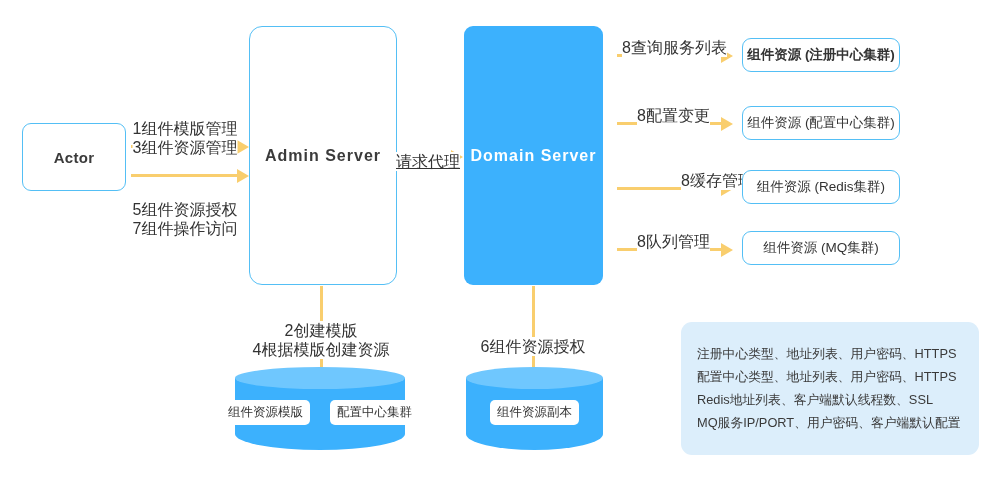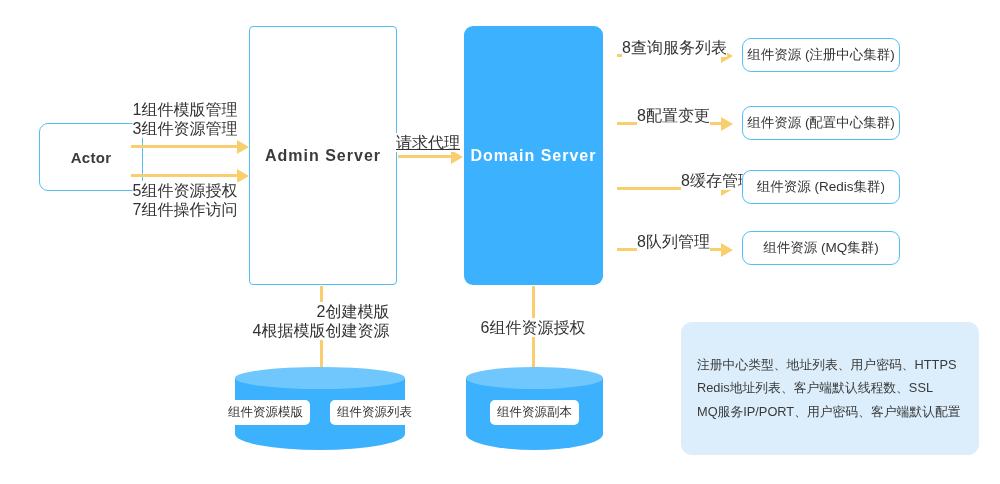--- a/index.html
+++ b/index.html
@@ -31,30 +31,29 @@
     top: 123px;
     width: 104px;
     height: 68px;
     border: 1.6px solid #54BFF5;
     border-radius: 9px;
     background: #ffffff;
     font-size: 15px;
     font-weight: bold;
     color: #3B3B3B;
     letter-spacing: .3px;
-    margin-left: 17px;
   }
   
   .admin-box {
     left: 249px;
     top: 26px;
     width: 148px;
     height: 259px;
     border: 1.6px solid #54BFF5;
-    border-radius: 4px;
+    border-radius: 13px;
     background: #ffffff;
     font-size: 16px;
     font-weight: bold;
     color: #3B3B3B;
     letter-spacing: 1px;
   }
   
   .domain-box {
     left: 464px;
     top: 26px;
@@ -114,22 +113,23 @@
   
   .label {
     position: absolute;
     font-size: 16px;
     color: #333333;
     white-space: nowrap;
     background: #ffffff;
     line-height: 19px;
   }
   .label-c {
-    text-align: right;
+    text-align: center;
     transform: translateX(-50%);
+    margin-top: 19px;
   }
   
   .cyl {
     position: absolute;
   }
   .cyl-body {
     position: absolute;
     left: 0;
     top: 11px;
     width: 100%;
@@ -216,21 +216,21 @@
   <div class="label label-c" style="left:428px; top:133px;text-decoration:underline;">
     <div>请求代理</div>
   </div>
 
   <div class="node domain-box">
     <span>Domain Server</span>
   </div>
 
   <div class="arrow-h" style="left:617px; top:54px; width:105px;"></div>
   <div class="label" style="left:622px; top:38px;">8查询服务列表</div>
-  <div class="node res-box" style="top:38px;">
+  <div class="node res-box" style="top:38px;font-weight:bold;">
     <span>组件资源 (注册中心集群)</span>
   </div>
 
   <div class="arrow-h" style="left:617px; top:122px; width:105px;"></div>
   <div class="label" style="left:637px; top:106px;">8配置变更</div>
   <div class="node res-box" style="top:106px;">
     <span>组件资源 (配置中心集群)</span>
   </div>
 
   <div class="arrow-h" style="left:617px; top:187px; width:105px;"></div>
@@ -254,31 +254,32 @@
   <div class="arrow-v" style="left:532px; top:286px; height:84px;"></div>
   <div class="label label-c" style="left:533px; top:318px;">
     <div>6组件资源授权</div>
   </div>
 
   <div class="cyl" style="left:235px; top:367px; width:170px; height:88px;">
     <div class="cyl-body"></div>
     <div class="cyl-top"></div>
     <div class="cyl-labels">
       <span class="pill">组件资源模版</span>
-      <span class="pill">组件资源列表</span>
+      <span class="pill">配置中心集群</span>
     </div>
   </div>
 
   <div class="cyl" style="left:466px; top:367px; width:137px; height:88px;">
     <div class="cyl-body"></div>
     <div class="cyl-top"></div>
     <div class="cyl-labels">
       <span class="pill">组件资源副本</span>
     </div>
   </div>
 
   <div class="info-panel">
     <div class="info-line">注册中心类型、地址列表、用户密码、HTTPS</div>
+    <div class="info-line">配置中心类型、地址列表、用户密码、HTTPS</div>
     <div class="info-line">Redis地址列表、客户端默认线程数、SSL</div>
     <div class="info-line">MQ服务IP/PORT、用户密码、客户端默认配置</div>
   </div>
 
 </div>
 
 </body></html>

